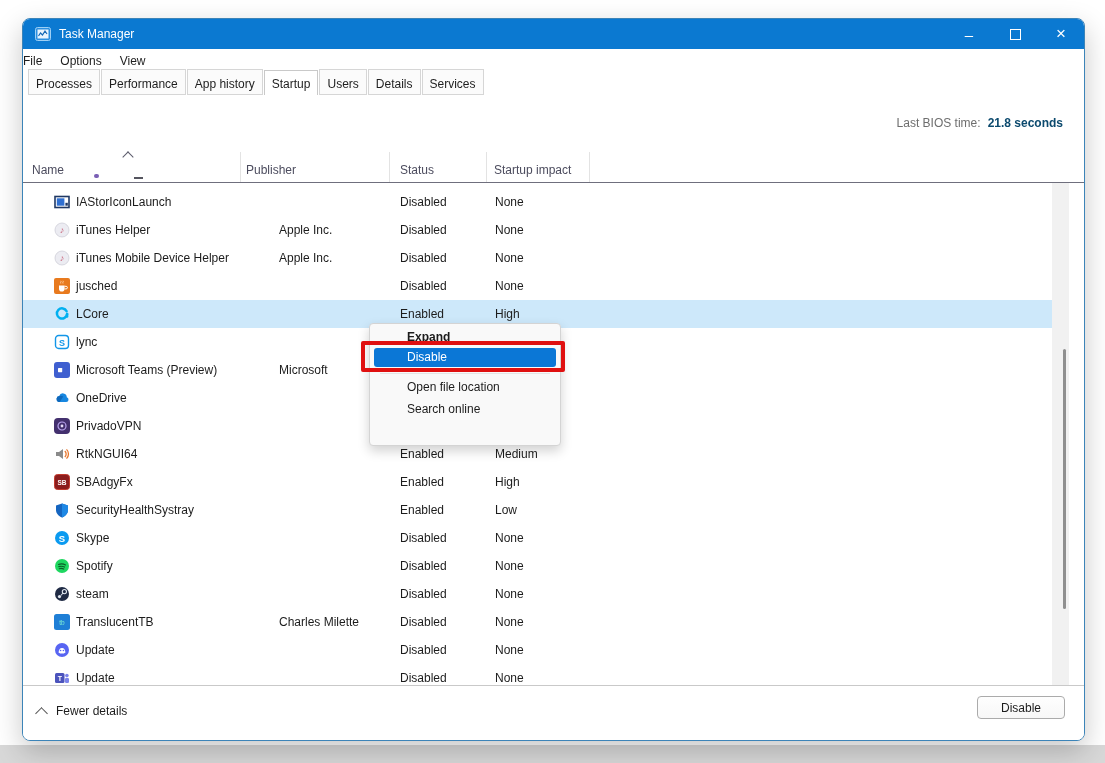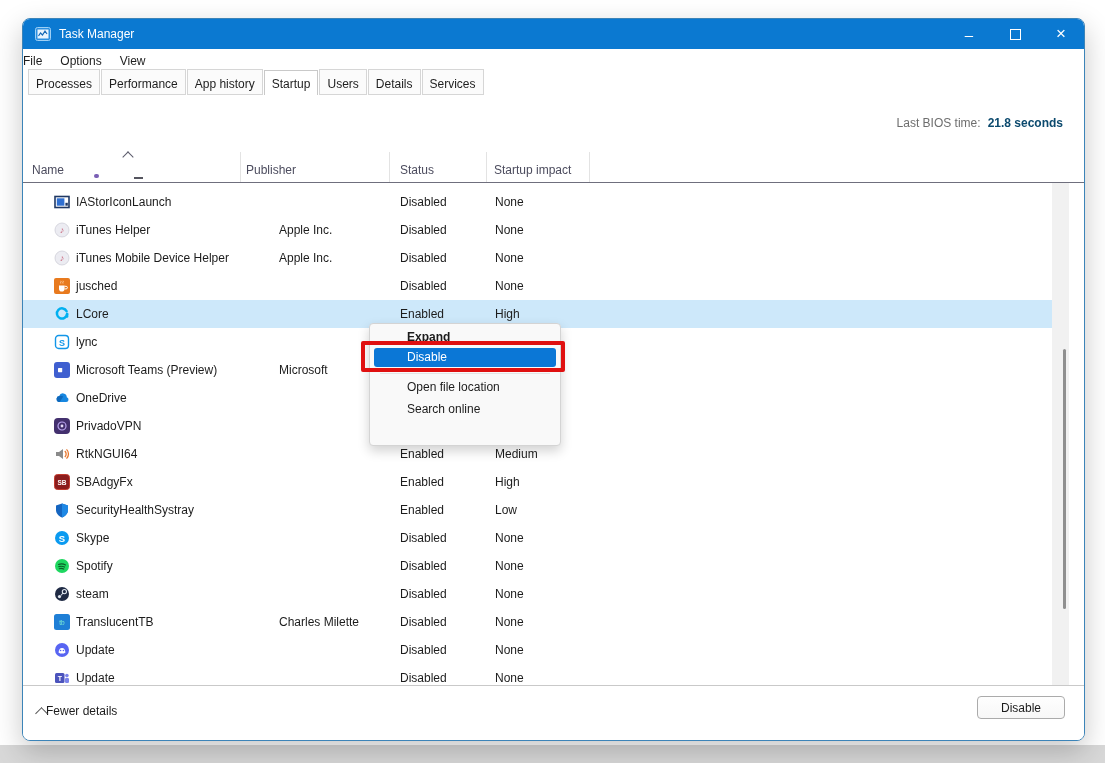--- a/index.html
+++ b/index.html
@@ -62,21 +62,21 @@
 
   
   .scroll-gutter{position:absolute;top:164px;right:15px;width:17px;height:504px;background:#f1f1f1;}
   .scroll-thumb{position:absolute;left:11px;top:166px;width:3px;height:260px;background:#8f8f8f;border-radius:2px;}
 
   
   .footer{position:absolute;left:0;right:0;bottom:0;height:54px;border-top:1px solid #c9c9c9;background:#fff;}
   .fewer-wrap{position:absolute;left:14px;top:14px;height:22px;display:flex;align-items:center;cursor:default;}
   .chev-up{width:8px;height:8px;border-left:1.5px solid #555;border-top:1.5px solid #555;
            transform:rotate(45deg);margin-top:4px;}
-  .fewer-label{font-size:12px;color:#1c1c1c;}
+  .fewer-label{font-size:12px;color:#1c1c1c;margin-left:10px;}
   .disable-btn{position:absolute;right:19px;top:10px;width:88px;height:23px;border:1px solid #ababab;
                border-radius:4px;background:linear-gradient(#fefefe,#f7f7f7);font-size:12px;color:#1c1c1c;
                display:flex;align-items:center;justify-content:center;box-sizing:border-box;}
 
   
   .context-menu{position:absolute;left:346px;top:304px;width:190px;height:121px;background:#f9f9f9;
                 border:1px solid #d4d4d4;border-radius:4px;box-shadow:0 5px 12px rgba(0,0,0,.18);
                 font-size:12px;z-index:5;}
   .cm-item{position:absolute;left:4px;right:4px;height:20px;line-height:20px;padding-left:33px;
            color:#1c1c1c;white-space:nowrap;}

